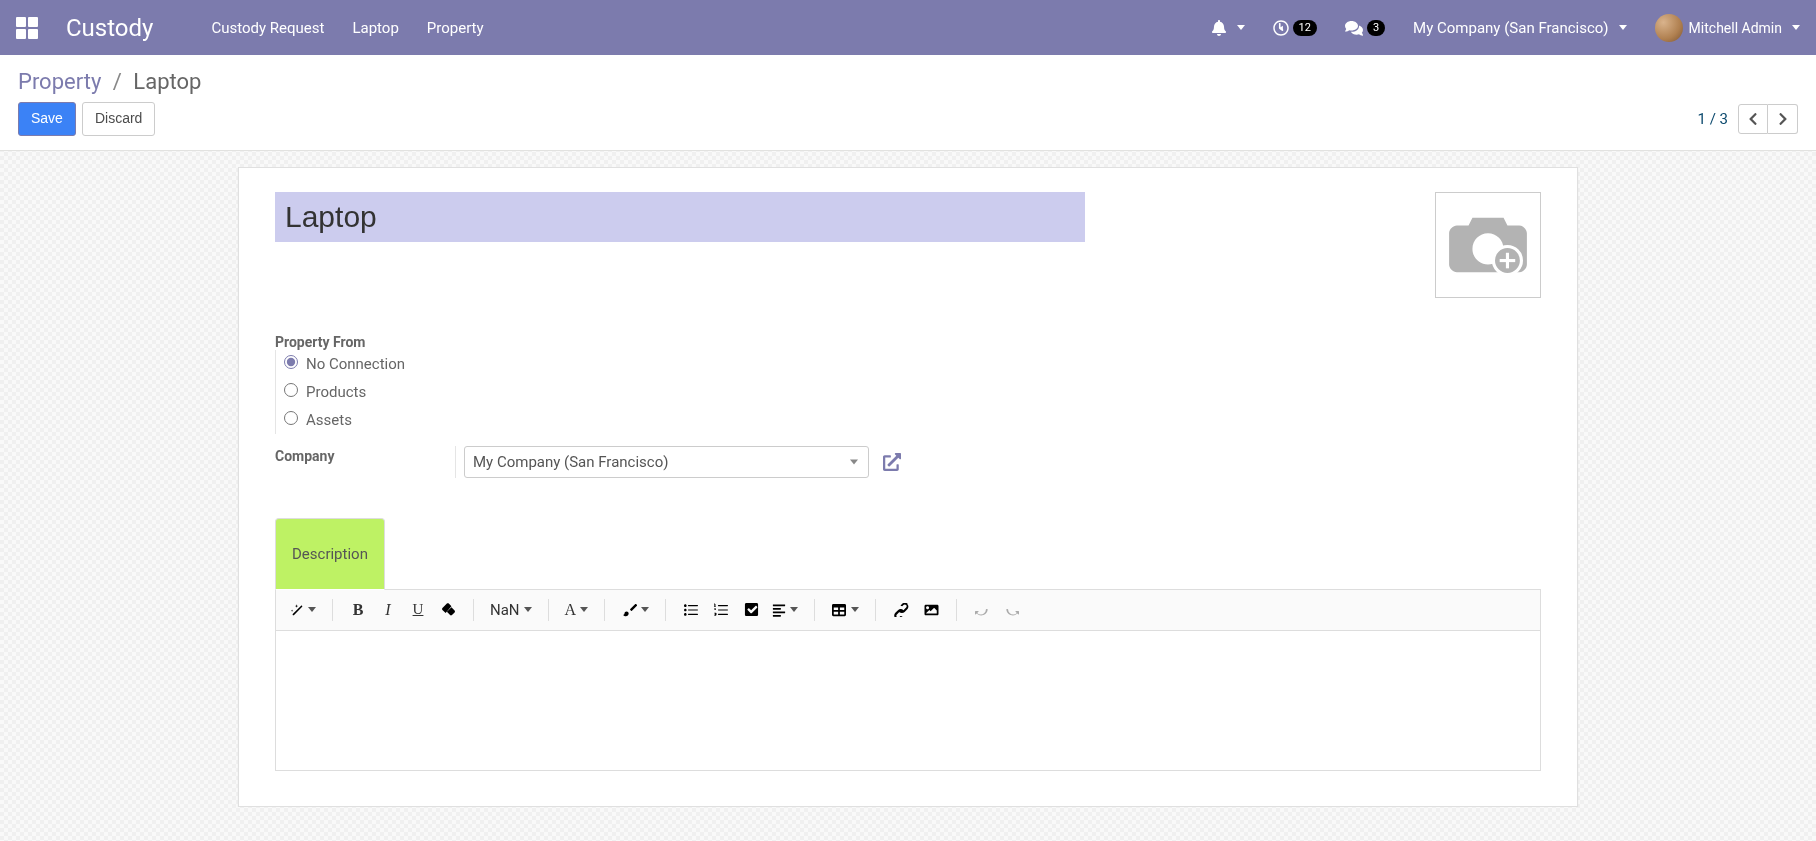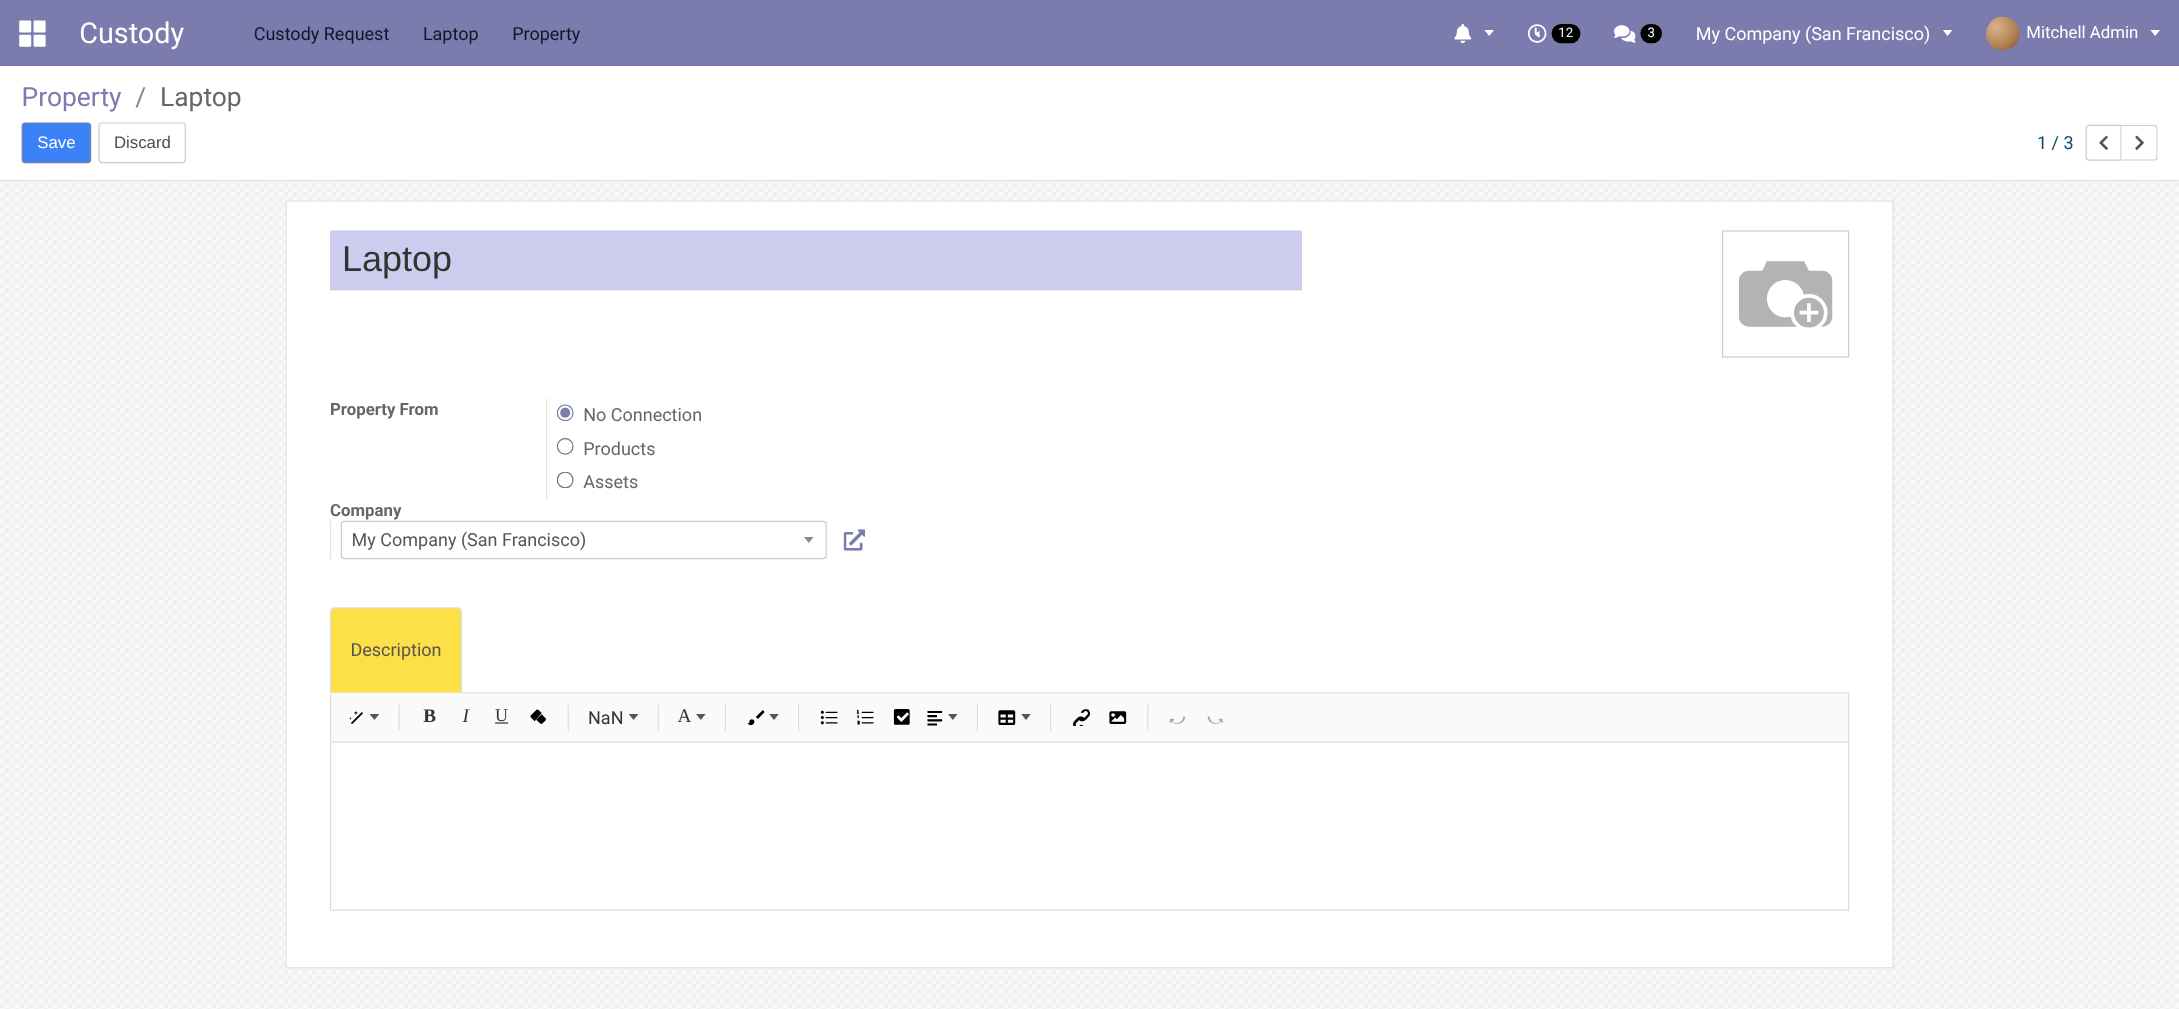--- a/index.html
+++ b/index.html
@@ -34,21 +34,21 @@
     margin-right: 20px;
   }
   .apps-icon span { background: #fff; border-radius: 1px; }
   .brand {
     font-size: 24px;
     font-weight: 400;
     margin-right: 50px;
     color: #fff;
   }
   .nav-links { display: flex; gap: 28px; }
-  .nav-links a { color: #0f172a; text-decoration: none; font-size: 15px; cursor: pointer; }
+  .nav-links a { color: #ffffff; text-decoration: none; font-size: 15px; cursor: pointer; }
   .spacer { flex: 1; }
   .systray { display: flex; align-items: center; gap: 28px; }
   .systray-item { display: flex; align-items: center; gap: 6px; cursor: pointer; color: #fff; font-size: 14px; position: relative; }
   .badge {
     background: #000000;
     color: #fff;
     border-radius: 10px;
     font-size: 11px;
     padding: 1px 6px;
     line-height: 14px;
@@ -176,21 +176,21 @@
   .tab {
     border: 1px solid #ddd;
     border-bottom: 1px solid #fff;
     padding: 26px 16px;
     font-size: 15px;
     color: #555;
     margin-bottom: -1px;
     border-top-left-radius: 4px;
     border-top-right-radius: 4px;
     cursor: pointer;
-    background: #fde047;
+    background: #bef264;
   }
   
   .rte-toolbar {
     border: 1px solid #ddd;
     border-top: none;
     padding: 6px 10px;
     display: flex;
     align-items: center;
     gap: 4px;
     background: #fafafa;
@@ -314,41 +314,41 @@
         <path d="M90 20H75l-5-10H30l-5 10H10c-5 0-10 5-10 10v40c0 5 5 10 10 10h80c5 0 10-5 10-10V30c0-5-5-10-10-10zM50 70c-11 0-20-9-20-20s9-20 20-20 20 9 20 20-9 20-20 20z"></path>
         <circle cx="75" cy="65" r="18" fill="#b3b3b3" stroke="#fff" stroke-width="4"></circle>
         <path fill="#fff" d="M73 55h4v20h-4z"></path>
           <path fill="#fff" d="M65 63h20v4H65z"></path>
       </svg>
     </div>
 
     <div class="form-group-row">
       <div class="form-col">
 
-        <div style="display:flex;">
+        <div style="display:flex;flex-direction:column;">
           <div class="field-label-cell">
             <div class="field-label">Property From</div>
           </div>
           <div class="field-value-cell">
             <label class="radio-opt">
               <input type="radio" name="pf" checked="" style="">
               <span>No Connection</span>
             </label>
             <label class="radio-opt">
               <input type="radio" name="pf" style="">
               <span>Products</span>
             </label>
             <label class="radio-opt">
               <input type="radio" name="pf" style="">
               <span>Assets</span>
             </label>
           </div>
         </div>
 
-        <div style="display:flex;  flex-direction: column;">
+        <div style="display:flex; margin-top: 12px;">
           <div class="field-label-cell">
             <div class="field-label">Company</div>
           </div>
           <div class="field-value-cell">
             <div class="m2o-wrap">
               <div class="m2o-select">
                 <span>My Company (San Francisco)</span>
               </div>
               <span class="external-link-icn">
                 <svg width="18" height="18" viewBox="0 0 512 512">

